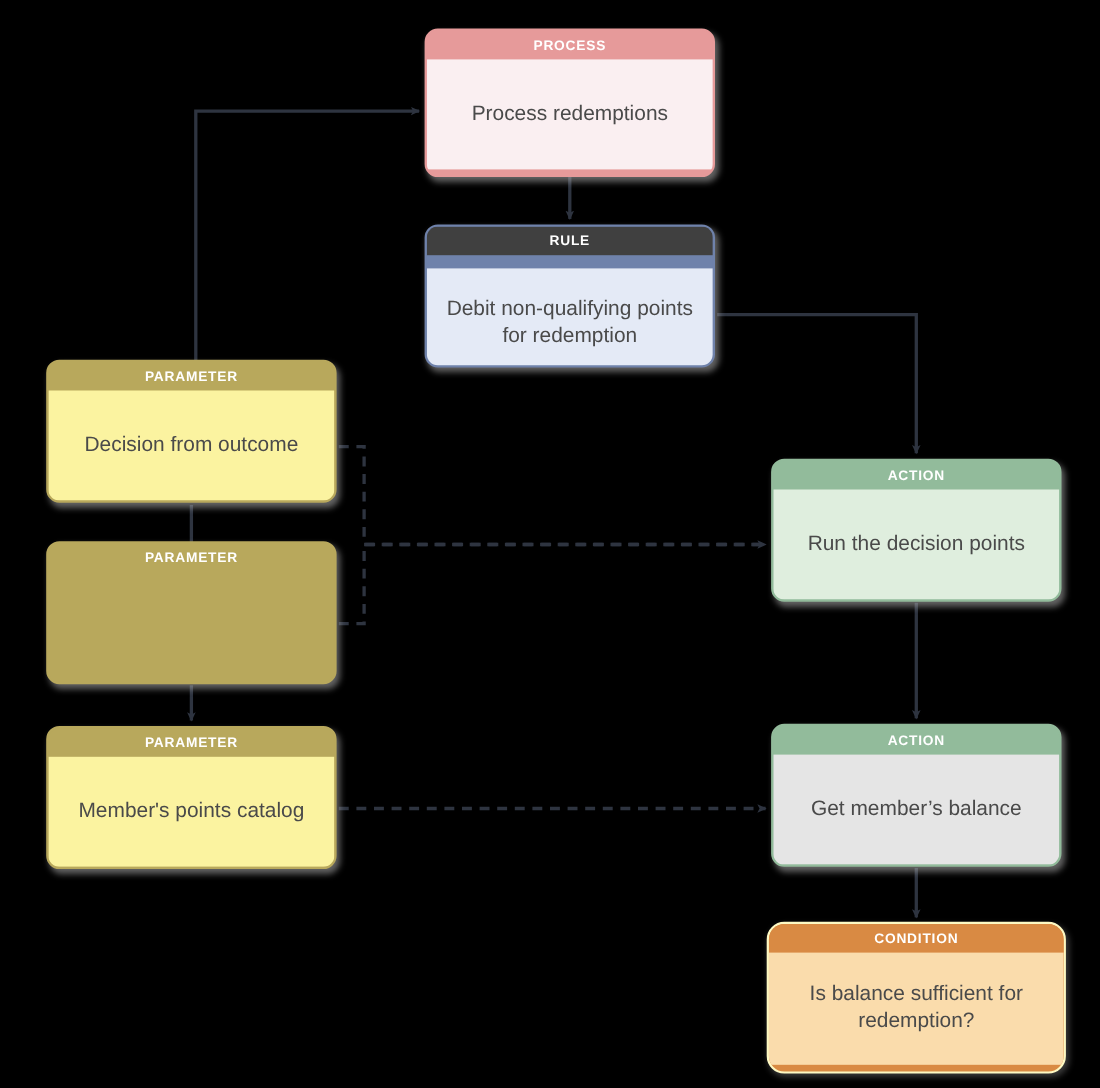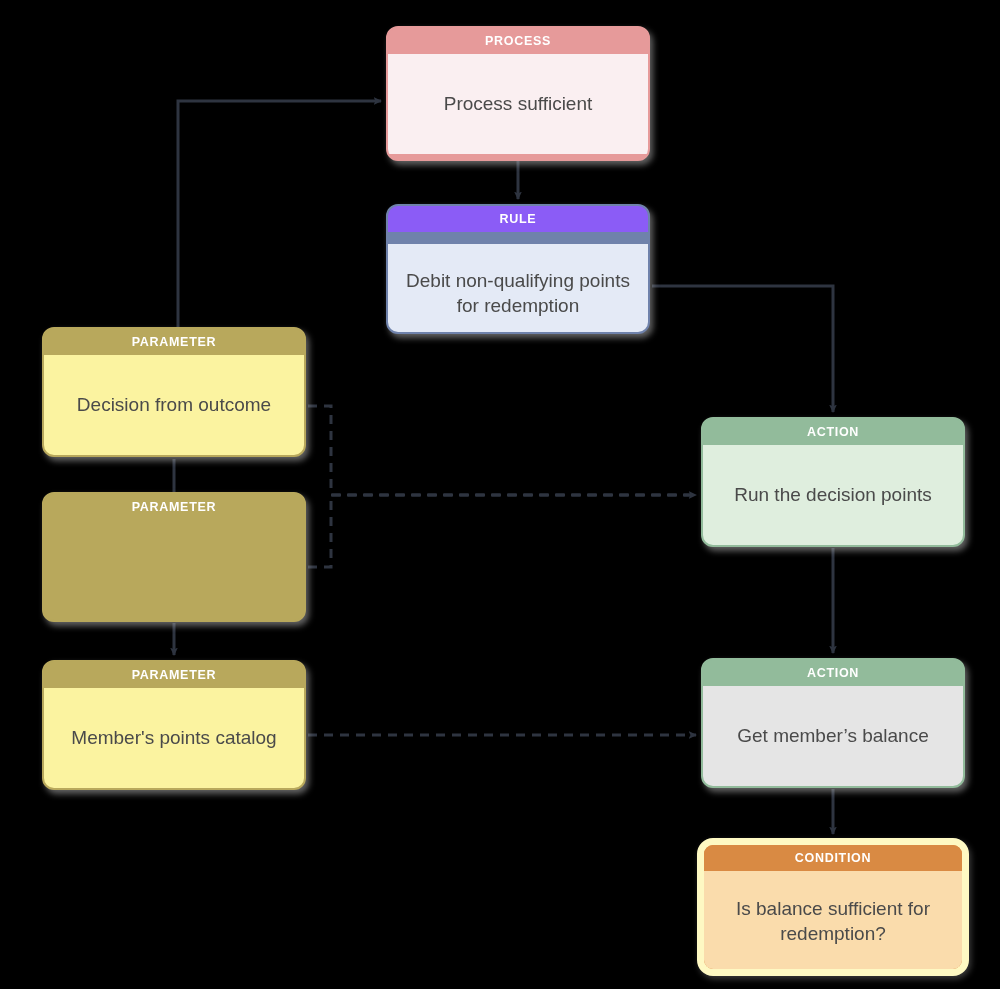--- a/index.html
+++ b/index.html
@@ -25,21 +25,21 @@
   }
   .node {
     position: absolute;
     border-radius: 12px;
     overflow: hidden;
     box-sizing: border-box;
     box-shadow: 3px 4px 6px rgba(180,180,180,0.55);
     border: 2px solid transparent;
   }
   .node.selected {
-    border: 7px solid #fef9c3;
+    border: 2px solid #fef9c3;
     border-radius: 16px;
     box-shadow: 2px 3px 6px rgba(120,120,120,0.5);
   }
   .node-header {
     height: 26px;
     line-height: 26px;
     text-align: center;
     color: #ffffff;
     font-size: 12.5px;
     font-weight: bold;
@@ -85,25 +85,25 @@
 
     <path d="M833,548 L833,653" stroke="#2e3440" stroke-width="3" fill="none" marker-end="url(#arrowhead)"></path>
 
     <path d="M308,735 L696,735" stroke="#2e3440" stroke-width="3" stroke-dasharray="9 7" fill="none" marker-end="url(#arrowhead)"></path>
 
     <path d="M833,789 L833,834" stroke="#2e3440" stroke-width="3" fill="none" marker-end="url(#arrowhead)"></path>
   </svg>
 
   <div class="node" style="left:386px; top:26px; width:264px; height:135px; background:#e69a9a; border-color:#e69a9a;">
     <div class="node-header" style="background:#e69a9a;">PROCESS</div>
-    <div class="node-body" style="background:#faeff1; height:100px;">Process sufficient</div>
+    <div class="node-body" style="background:#faeff1; height:100px;">Process redemptions</div>
   </div>
 
   <div class="node" style="left:386px; top:204px; width:264px; height:130px; background:#6f82ab; border-color:#6f82ab;">
-    <div class="node-header" style="background:#8b5cf6;">RULE</div>
+    <div class="node-header" style="background:#404040;">RULE</div>
     <div class="node-body" style="background:#e4eaf6; height:100px;margin-top:12px;">Debit non-qualifying points for redemption</div>
   </div>
 
   <div class="node" style="left:42px; top:327px; width:264px; height:130px; background:#b8a85c; border-color:#b8a85c;">
     <div class="node-header" style="background:#b8a85c;">PARAMETER</div>
     <div class="node-body" style="background:#fbf3a0; height:100px;">Decision from outcome</div>
   </div>
 
   <div class="node" style="left:42px; top:492px; width:264px; height:130px; background:#b8a85c; border-color:#b8a85c;">
     <div class="node-header" style="background:#b8a85c;">PARAMETER</div>

